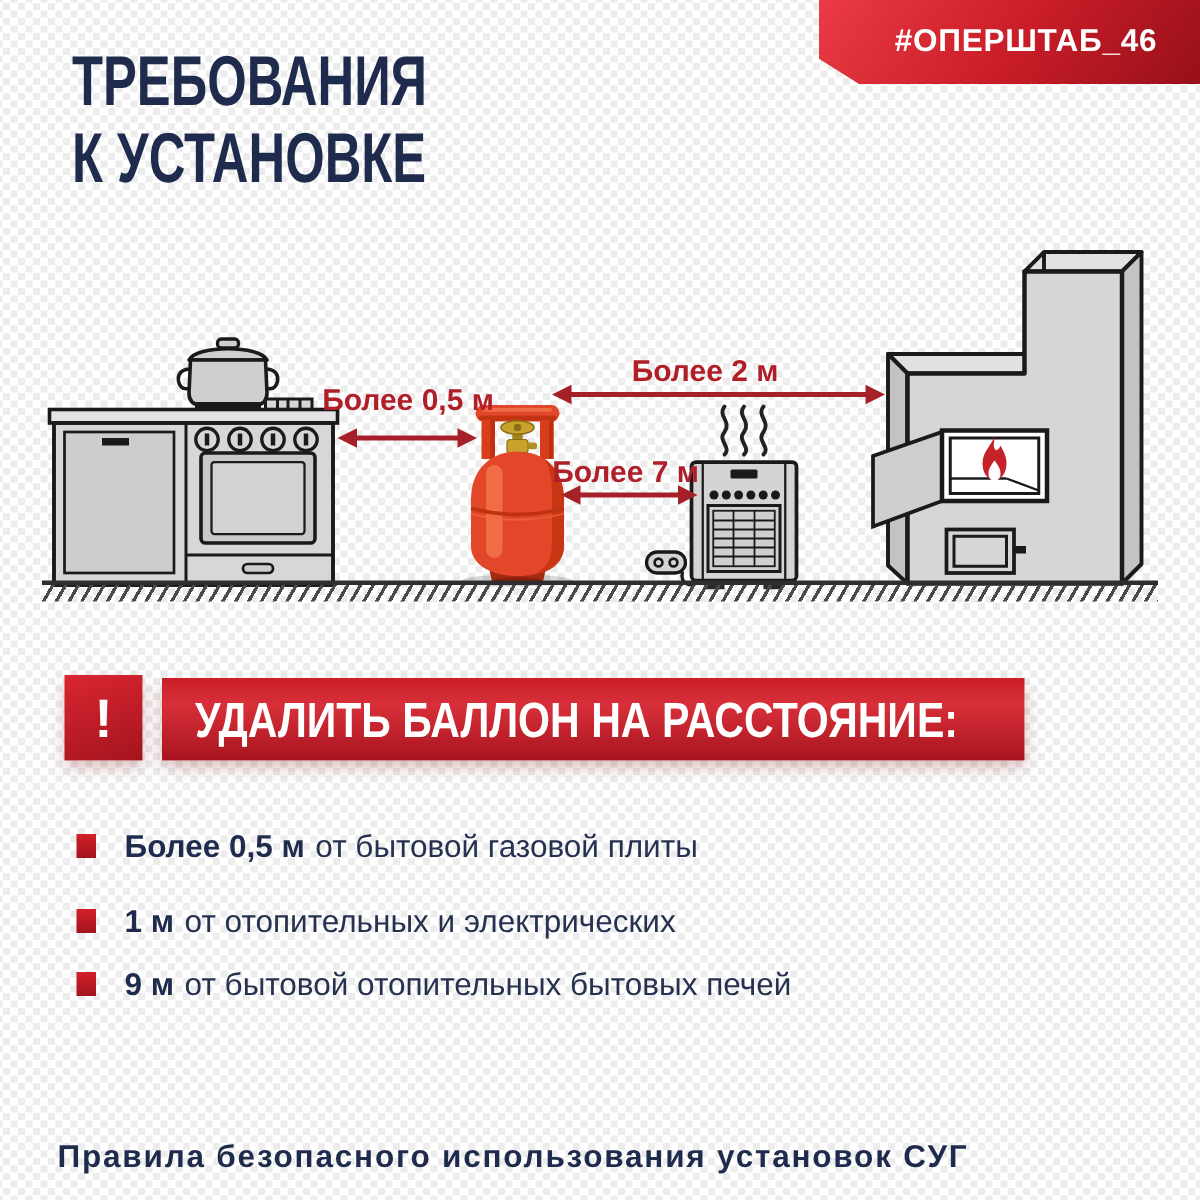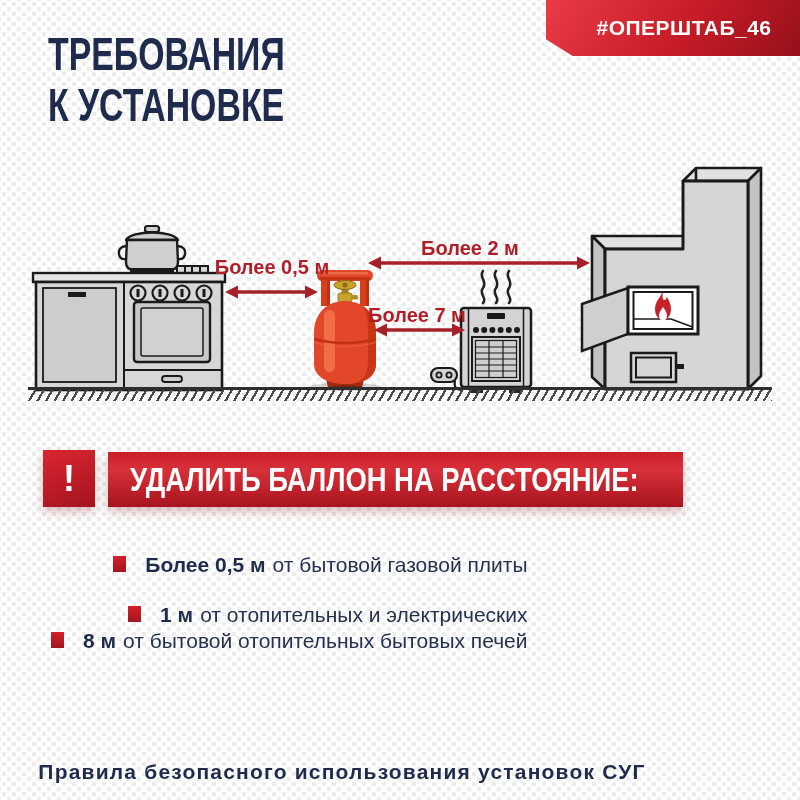--- a/index.html
+++ b/index.html
@@ -68,23 +68,23 @@
     box-shadow:0 5px 10px rgba(130,20,26,.28);
     text-align:center;
   }
   .alert-banner span {
     color:#fff; font-weight:bold; font-size:33px; white-space:nowrap;
     transform:scaleX(0.83); transform-origin:left center;
   }
 
   
   .rules { position:absolute; left:51px; top:552px; list-style:none; }
-  .rule { display:flex;justify-content:flex-end; }
+  .rule { display:flex; }
   .rule-1 { margin-bottom:24px; }
-  .rule-2 { }
+  .rule-2 { margin-bottom:16px; }
   .bullet {
     flex:none; width:13px; height:16px; margin-top:4px; margin-right:19px;
     background:linear-gradient(180deg,#d3202b,#a2141c);
   }
   .rule-body { font-size:21px; line-height:26px; color:#25314f; }
   .rule-body b { color:#1f2b4d; }
   .rt { margin-left:7px; }
 
   
   .footer {
@@ -283,20 +283,20 @@
     </li>
     <li class="rule rule-2">
       <span class="bullet"></span>
       <div class="rule-body">
         <div><b>1 м</b><span class="rt">от отопительных и электрических</span></div>
       </div>
     </li>
     <li class="rule rule-3">
       <span class="bullet"></span>
       <div class="rule-body">
-        <b>8 м</b><span class="rt">от бытовой отопительных бытовых печей</span>
+        <b>9 м</b><span class="rt">от бытовой отопительных бытовых печей</span>
       </div>
     </li>
   </ul>
 
   <div class="footer">Правила безопасного использования установок СУГ</div>
 
 </div>
 
 </body></html>

